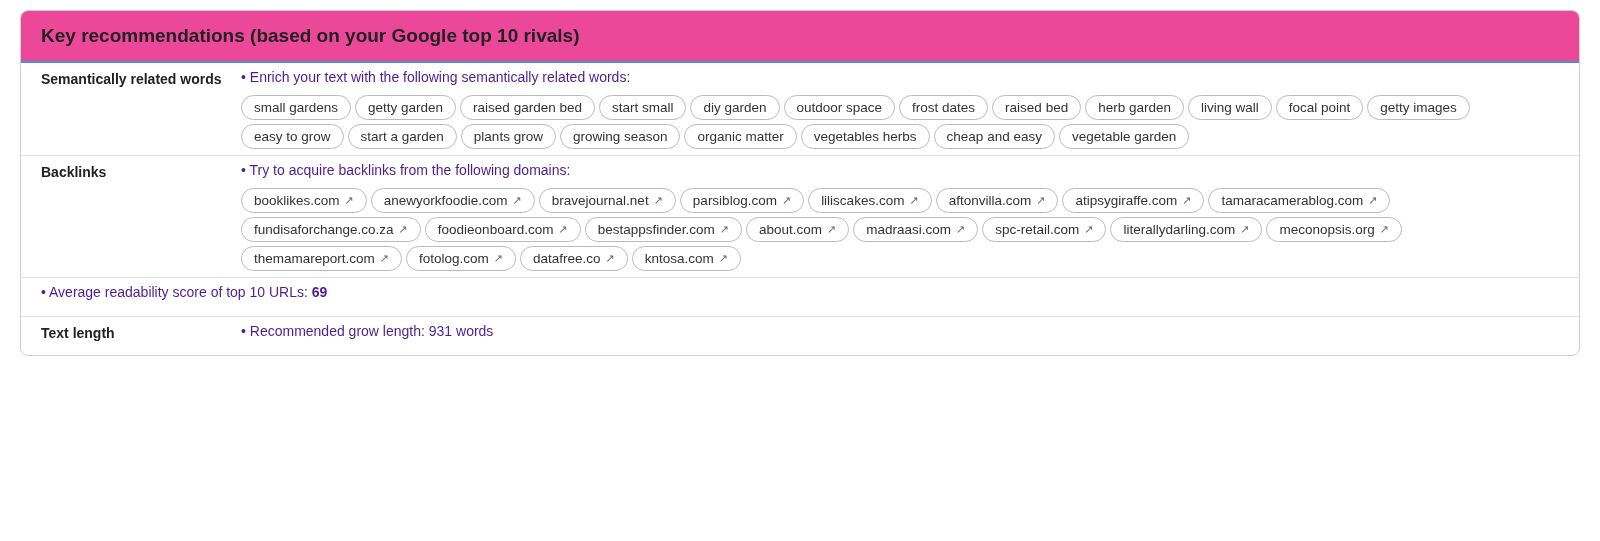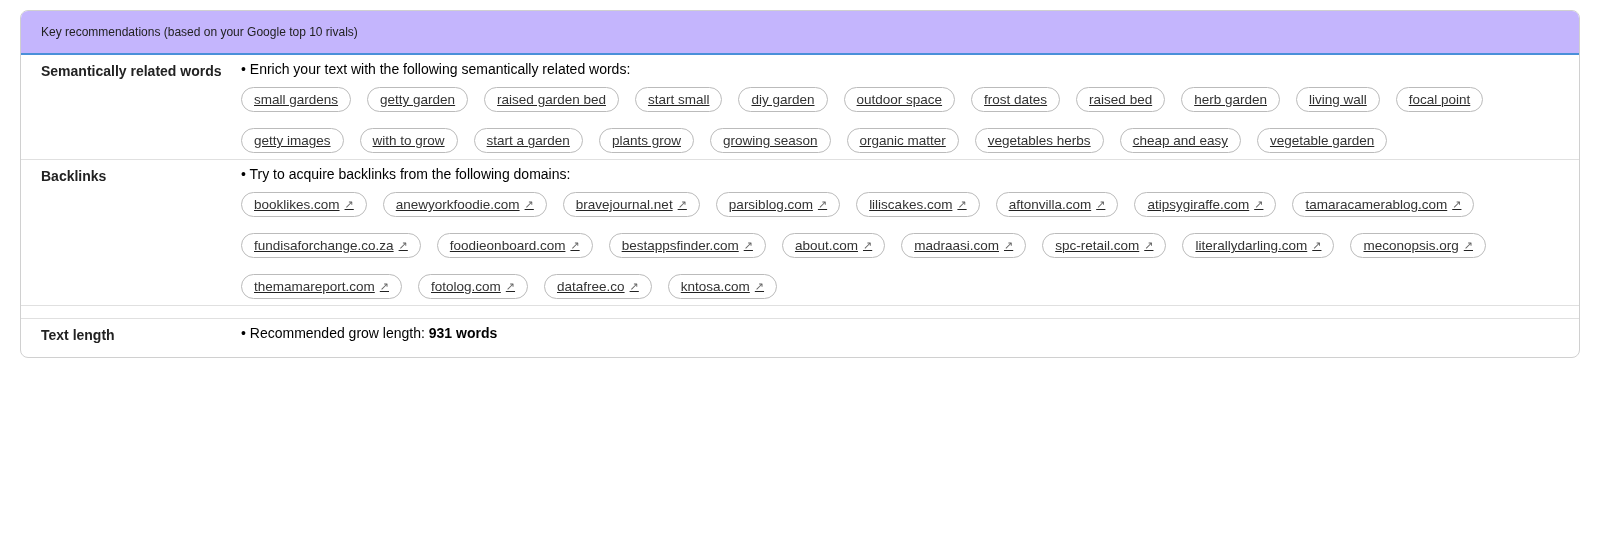--- a/index.html
+++ b/index.html
@@ -10,25 +10,25 @@
       color: #222;
     }
     .container {
       border: 1px solid #d0d0d0;
       border-radius: 8px;
       overflow: hidden;
       width: 1560px;
       margin: 10px auto;
     }
     .header {
-      background: #c4b5fd;
+      background: #ec4899;
       padding: 14px 20px;
       border-bottom: 2px solid #4a90d9;
-      font-size: 12px;
-      font-weight: 400;
+      font-size: 19px;
+      font-weight: 700;
       color: #222;
     }
     .section {
       display: flex;
       border-bottom: 1px solid #e0e0e0;
       padding: 6px 20px;
       align-items: flex-start;
     }
     .section:last-child {
       border-bottom: none;
@@ -38,28 +38,27 @@
       font-size: 14px;
       min-width: 200px;
       padding-top: 2px;
       flex-shrink: 0;
     }
     .section-content {
       flex: 1;
     }
     .intro-text {
       margin-bottom: 10px;
-      color: #000000;
+      color: #4c1d95;
       font-size: 14px;
     }
     .tags-area {
       display: flex;
       flex-wrap: wrap;
-      gap: 16px;
-      text-decoration: underline;
+      gap: 4px;
     }
     .tag {
       display: inline-flex;
       align-items: center;
       border: 1px solid #bbb;
       border-radius: 20px;
       padding: 4px 12px;
       font-size: 13.5px;
       color: #333;
       background: #fff;
@@ -71,21 +70,21 @@
     }
     .tag .ext-icon {
       margin-left: 5px;
       font-size: 11px;
       color: #666;
     }
     .readability-value {
       font-weight: 700;
     }
     .text-length-value {
-      font-weight: 700;
+      font-weight: 400;
       text-align: right;
     }
   </style>
 </head>
 <body>
 
 <div class="container">
   <div class="header">Key recommendations (based on your Google top 10 rivals)</div>
 
   <div class="section">
@@ -98,21 +97,21 @@
           <span class="tag">raised garden bed</span>
           <span class="tag">start small</span>
           <span class="tag">diy garden</span>
           <span class="tag">outdoor space</span>
           <span class="tag">frost dates</span>
           <span class="tag">raised bed</span>
           <span class="tag">herb garden</span>
           <span class="tag">living wall</span>
           <span class="tag">focal point</span>
           <span class="tag">getty images</span>
-          <span class="tag">with to grow</span>
+          <span class="tag">easy to grow</span>
           <span class="tag">start a garden</span>
           <span class="tag">plants grow</span>
           <span class="tag">growing season</span>
           <span class="tag">organic matter</span>
           <span class="tag">vegetables herbs</span>
           <span class="tag">cheap and easy</span>
           <span class="tag">vegetable garden</span>
         </div>
     </div>
   </div>
@@ -140,20 +139,25 @@
           <span class="tag link">meconopsis.org<span class="ext-icon">↗</span></span>
           <span class="tag link">themamareport.com<span class="ext-icon">↗</span></span>
           <span class="tag link">fotolog.com<span class="ext-icon">↗</span></span>
           <span class="tag link">datafree.co<span class="ext-icon">↗</span></span>
           <span class="tag link">kntosa.com<span class="ext-icon">↗</span></span>
         </div>
     </div>
   </div>
 
   <div class="section">
+    <div class="section-content">
+      <div class="intro-text">
+        <span>• Average readability score of top 10 URLs: </span><span class="readability-value">69</span>
+      </div>
+    </div>
   </div>
 
   <div class="section">
     <div class="section-label">Text length</div>
     <div class="section-content">
       <div class="intro-text">
         <span>• Recommended grow length: </span><span class="text-length-value">931 words</span>
       </div>
     </div>
   </div>

